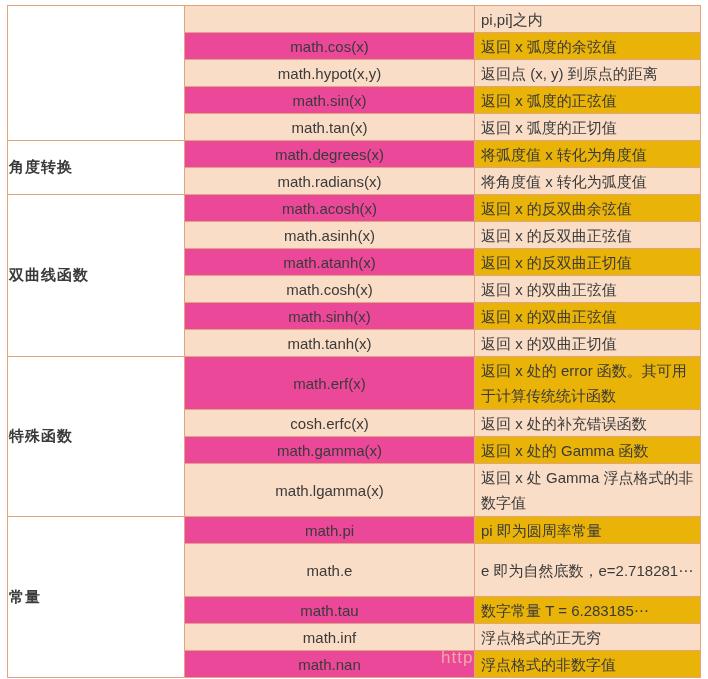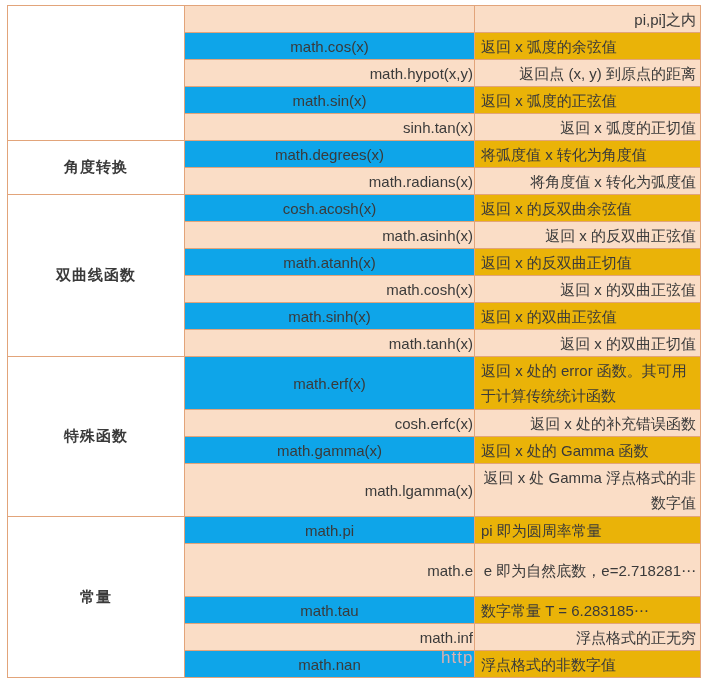--- a/index.html
+++ b/index.html
@@ -33,41 +33,39 @@
     border: 1px solid var(--border);
     font-size: 15px;
     overflow: hidden;
   }
   col.c-cat  { width: 177px; }
   col.c-func { width: 290px; }
   col.c-desc { width: 226px; }
   tr { height: 27px; }
   tr.tall { height: 53px; }
   td.cat {
-    text-align: center;
     vertical-align: middle;
     font-weight: bold;
     background: #ffffff;
     letter-spacing: 1px;
   }
   td.func {
     text-align: center;
     vertical-align: middle;
-    background: #0ea5e9;
+    background: #ec4899;
   }
   td.desc {
     text-align: left;
     vertical-align: middle;
     padding: 0 4px 0 6px;
     line-height: 25px;
     background: #eab308;
   }
   tr.stripe td.func, tr.stripe td.desc {
     background: var(--stripe);
-    text-align: right;
   }
   td.desc.justify {
     text-align: justify;
     text-justify: inter-character;
     margin-left: 24px;
   }
   .watermark-frag {
     position: absolute;
     color: var(--wm);
     font-size: 17px;
@@ -102,35 +100,35 @@
         </tr>
         <tr class="stripe">
           <td class="func">math.hypot(x,y)</td>
           <td class="desc">返回点 (x, y) 到原点的距离</td>
         </tr>
         <tr class="plain">
           <td class="func">math.sin(x)</td>
           <td class="desc">返回 x 弧度的正弦值</td>
         </tr>
         <tr class="stripe">
-          <td class="func">sinh.tan(x)</td>
+          <td class="func">math.tan(x)</td>
           <td class="desc">返回 x 弧度的正切值</td>
         </tr>
         <tr class="plain">
           <td class="cat" rowspan="2">角度转换</td>
           <td class="func">math.degrees(x)</td>
           <td class="desc">将弧度值 x 转化为角度值</td>
         </tr>
         <tr class="stripe">
           <td class="func">math.radians(x)</td>
           <td class="desc">将角度值 x 转化为弧度值</td>
         </tr>
         <tr class="plain">
           <td class="cat" rowspan="6">双曲线函数</td>
-          <td class="func">cosh.acosh(x)</td>
+          <td class="func">math.acosh(x)</td>
           <td class="desc">返回 x 的反双曲余弦值</td>
         </tr>
         <tr class="stripe">
           <td class="func">math.asinh(x)</td>
           <td class="desc">返回 x 的反双曲正弦值</td>
         </tr>
         <tr class="plain">
           <td class="func">math.atanh(x)</td>
           <td class="desc">返回 x 的反双曲正切值</td>
         </tr>

